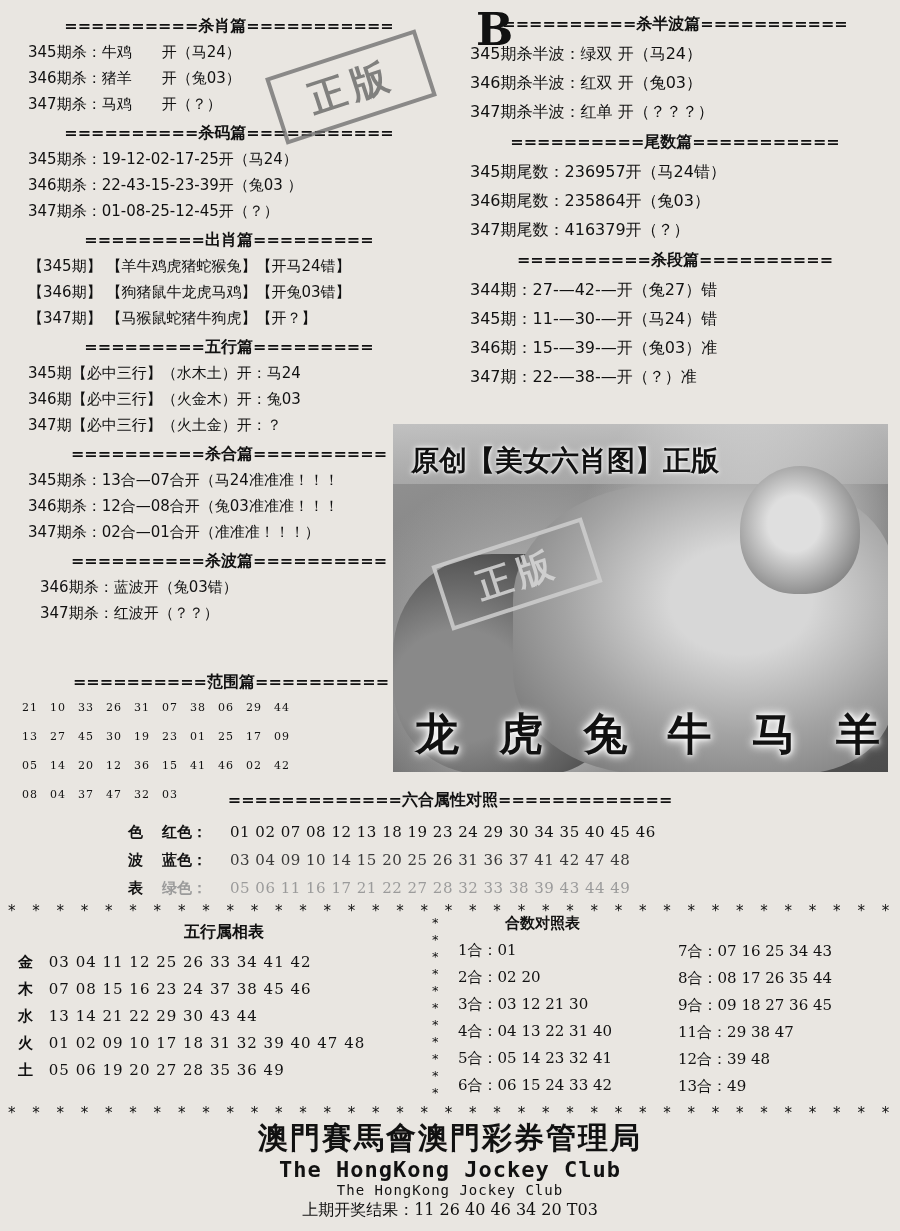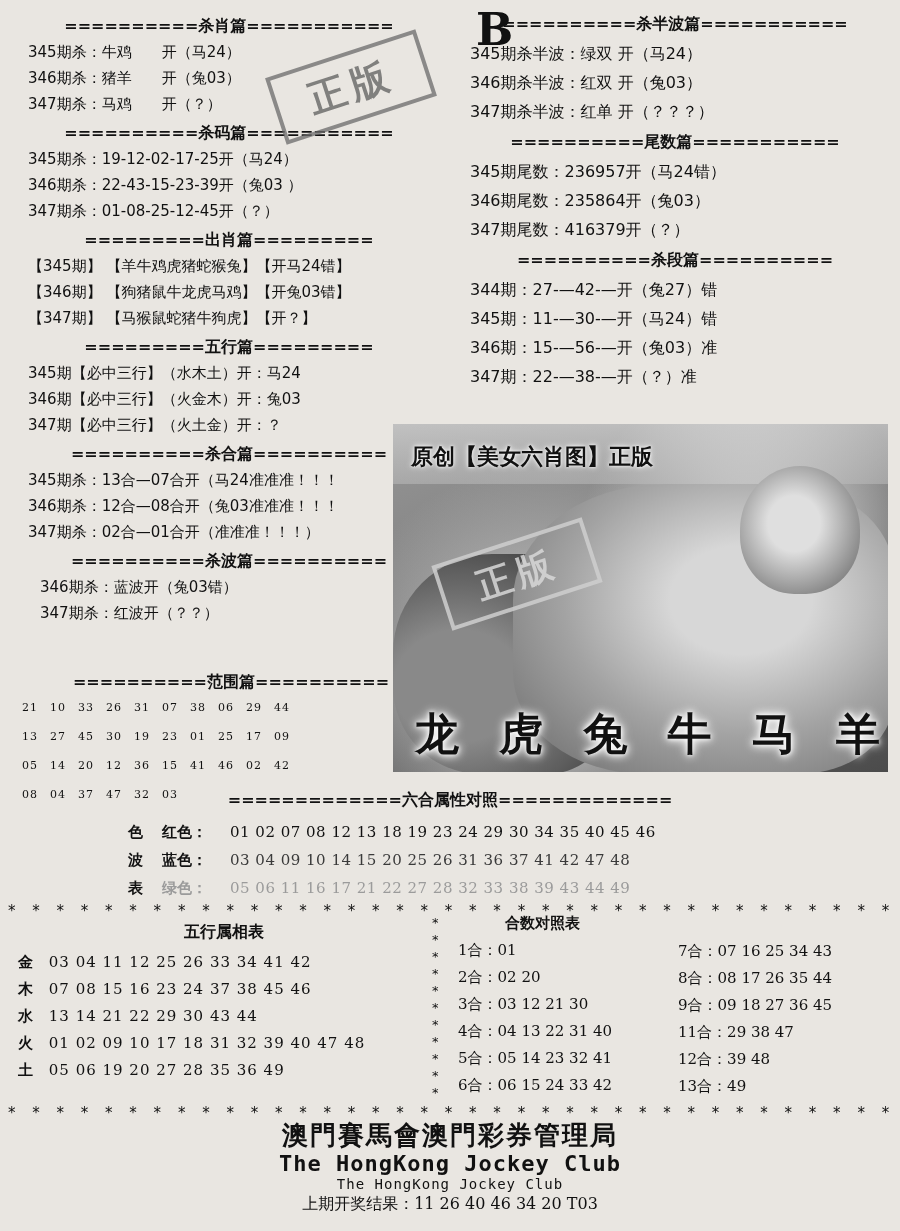--- a/index.html
+++ b/index.html
@@ -70,21 +70,21 @@
     background:radial-gradient(ellipse at 60% 40%,#dcd6cf 0 22%,#a9a29b 55%,#6b6762 100%);
     border-radius:40% 30% 25% 35%;}
   .ph-dark{position:absolute;left:0;top:130px;width:220px;height:220px;
     background:radial-gradient(ellipse at 30% 60%,#8d8881 0 30%,#4a4744 80%);
     border-radius:45% 35% 30% 40%;}
   .ph-head{position:absolute;right:28px;top:42px;width:120px;height:128px;
     background:radial-gradient(ellipse at 45% 45%,#e3ded7 0 28%,#8c8781 75%,#3f3d3a 100%);
     border-radius:50% 50% 45% 45%;}
   .ph-title{
     position:absolute;left:18px;top:18px;
-    font-size:22px;font-weight:bold;color:#111;
+    font-size:28px;font-weight:bold;color:#111;
     font-family:Liberation Serif, serif;
     text-shadow:0 0 3px #fff,0 0 6px #fff;
   }
   .ph-zodiac{
     position:absolute;left:22px;right:8px;bottom:8px;
     display:flex;justify-content:space-between;
     font-size:44px;font-weight:bold;color:#111;
     font-family:"DejaVu Serif","Liberation Serif",serif;
     text-shadow:0 0 4px #fff,0 0 9px #fff,0 0 12px #fff;
   }
@@ -121,21 +121,21 @@
   .vstars{position:absolute;left:432px;top:914px;font-size:13px;line-height:17px;color:#111;}
 
   .hesu{position:absolute;left:458px;top:914px;width:200px;}
   .hesu .t{font-size:15px;font-weight:bold;margin-bottom:4px;margin-left:47px;}
   .hesu .line{font-size:15px;line-height:27px;white-space:nowrap;font-family:"DejaVu Serif","Liberation Serif",serif;}
   .hesu2{position:absolute;left:678px;top:938px;width:220px;}
   .hesu2 .line{font-size:15px;line-height:27px;white-space:nowrap;font-family:"DejaVu Serif","Liberation Serif",serif;}
 
   
   .footer{position:absolute;left:0;right:0;top:1118px;text-align:center;}
-  .f1{font-size:26px;font-weight:bold;font-family:"DejaVu Serif","Liberation Serif",serif;letter-spacing:2px;}
+  .f1{font-size:30px;font-weight:bold;font-family:"DejaVu Serif","Liberation Serif",serif;letter-spacing:2px;}
   .f2{font-size:22px;font-weight:bold;font-family:"DejaVu Sans Mono","Liberation Mono",monospace;letter-spacing:1px;margin-top:-2px;}
   .f3{font-size:14px;font-family:"DejaVu Sans Mono","Liberation Mono",monospace;letter-spacing:1px;}
   .f4{font-size:16px;margin-top:2px;font-family:"DejaVu Serif","Liberation Serif",serif;}
 </style>
 </head>
 <body>
 
 <div class="page">
 
   <div class="left">
@@ -204,21 +204,21 @@
       <div class="hdr">==========尾数篇===========</div>
       <div class="row">345期尾数：236957开（马24错）</div>
       <div class="row">346期尾数：235864开（兔03）</div>
       <div class="row">347期尾数：416379开（？）</div>
     </div>
 
     <div class="sec">
       <div class="hdr">==========杀段篇==========</div>
       <div class="row">344期：27-—42-—开（兔27）错</div>
       <div class="row">345期：11-—30-—开（马24）错</div>
-      <div class="row">346期：15-—56-—开（兔03）准</div>
+      <div class="row">346期：15-—39-—开（兔03）准</div>
       <div class="row">347期：22-—38-—开（？）准</div>
     </div>
   </div>
 
   <div class="photo">
     <div class="ph-bg"></div>
     <div class="ph-band"></div>
     <div class="ph-dark"></div>
     <div class="ph-body"></div>
     <div class="ph-head"></div>

